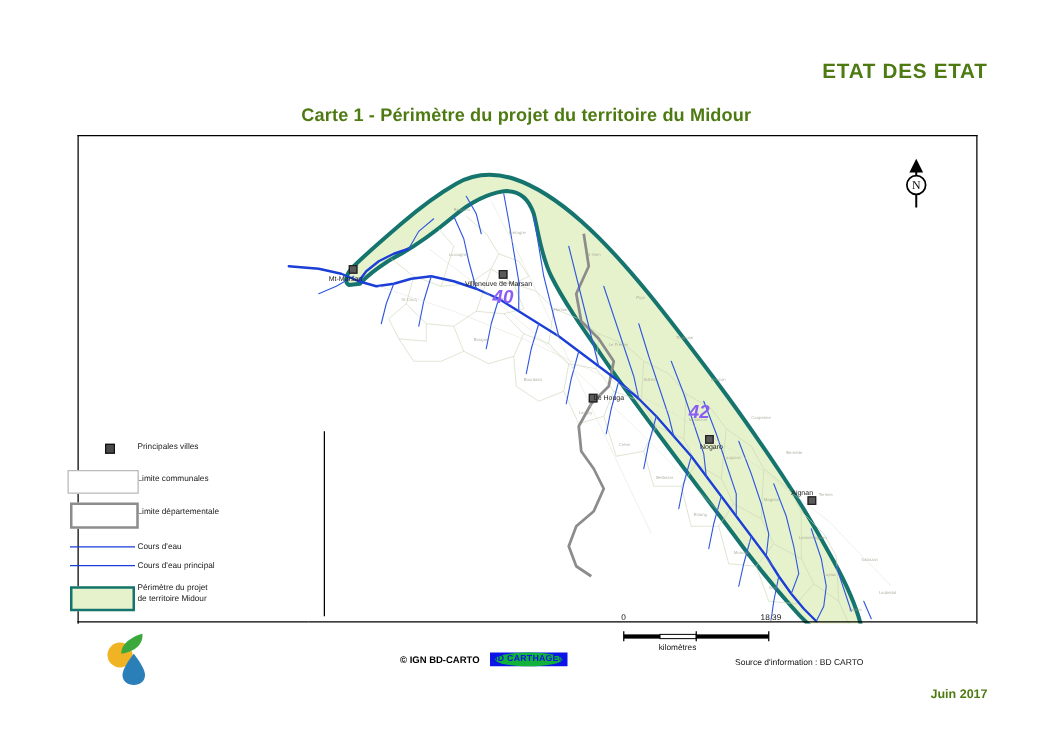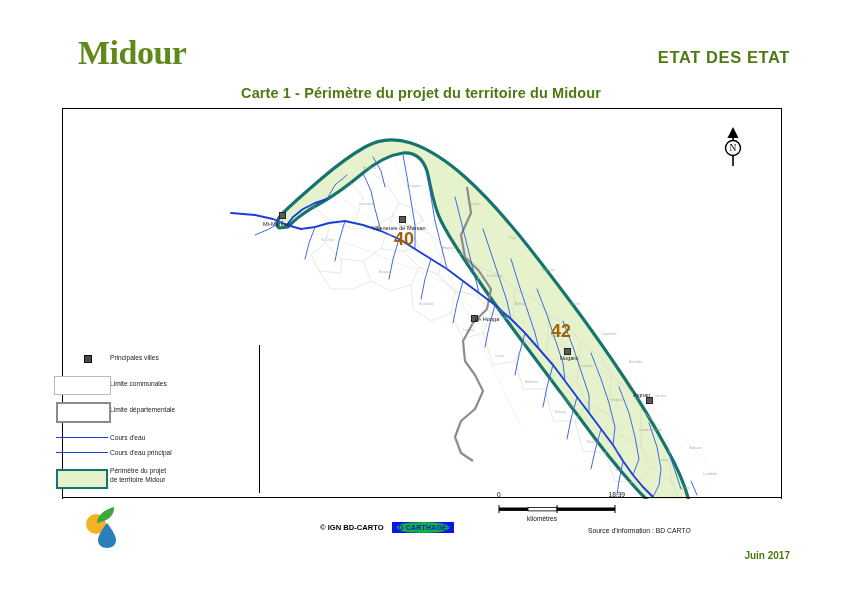--- a/index.html
+++ b/index.html
@@ -267,31 +267,31 @@
     white-space: nowrap;
   }
   .city-dot {
     position: absolute;
     width: 5px; height: 5px;
     background: #5a5a5a;
     border: 0.7px solid #222;
   }
   .dept-label {
     position: absolute;
-    font-size: 18px;
-    font-weight: bold;
-    color: #a16207;
-    white-space: nowrap;
+    font-size: 15px;
+    font-weight: bold;
+    color: #8b5cf6;
+    white-space: nowrap;
+    font-style: italic;
   }
 </style>
 </head>
 <body>
 
 <div id="header-logo">
-  <div id="logo-word">Midour</div>
 </div>
 
 <div id="etat-des-lieux">ETAT DES ETAT</div>
 
 <div id="map-subtitle">Carte 1 - Périmètre du projet du territoire du Midour</div>
 
 <div id="map-frame">
 
   <svg id="map-canvas" viewBox="0 0 718 390" xmlns="http://www.w3.org/2000/svg">
     <defs>

